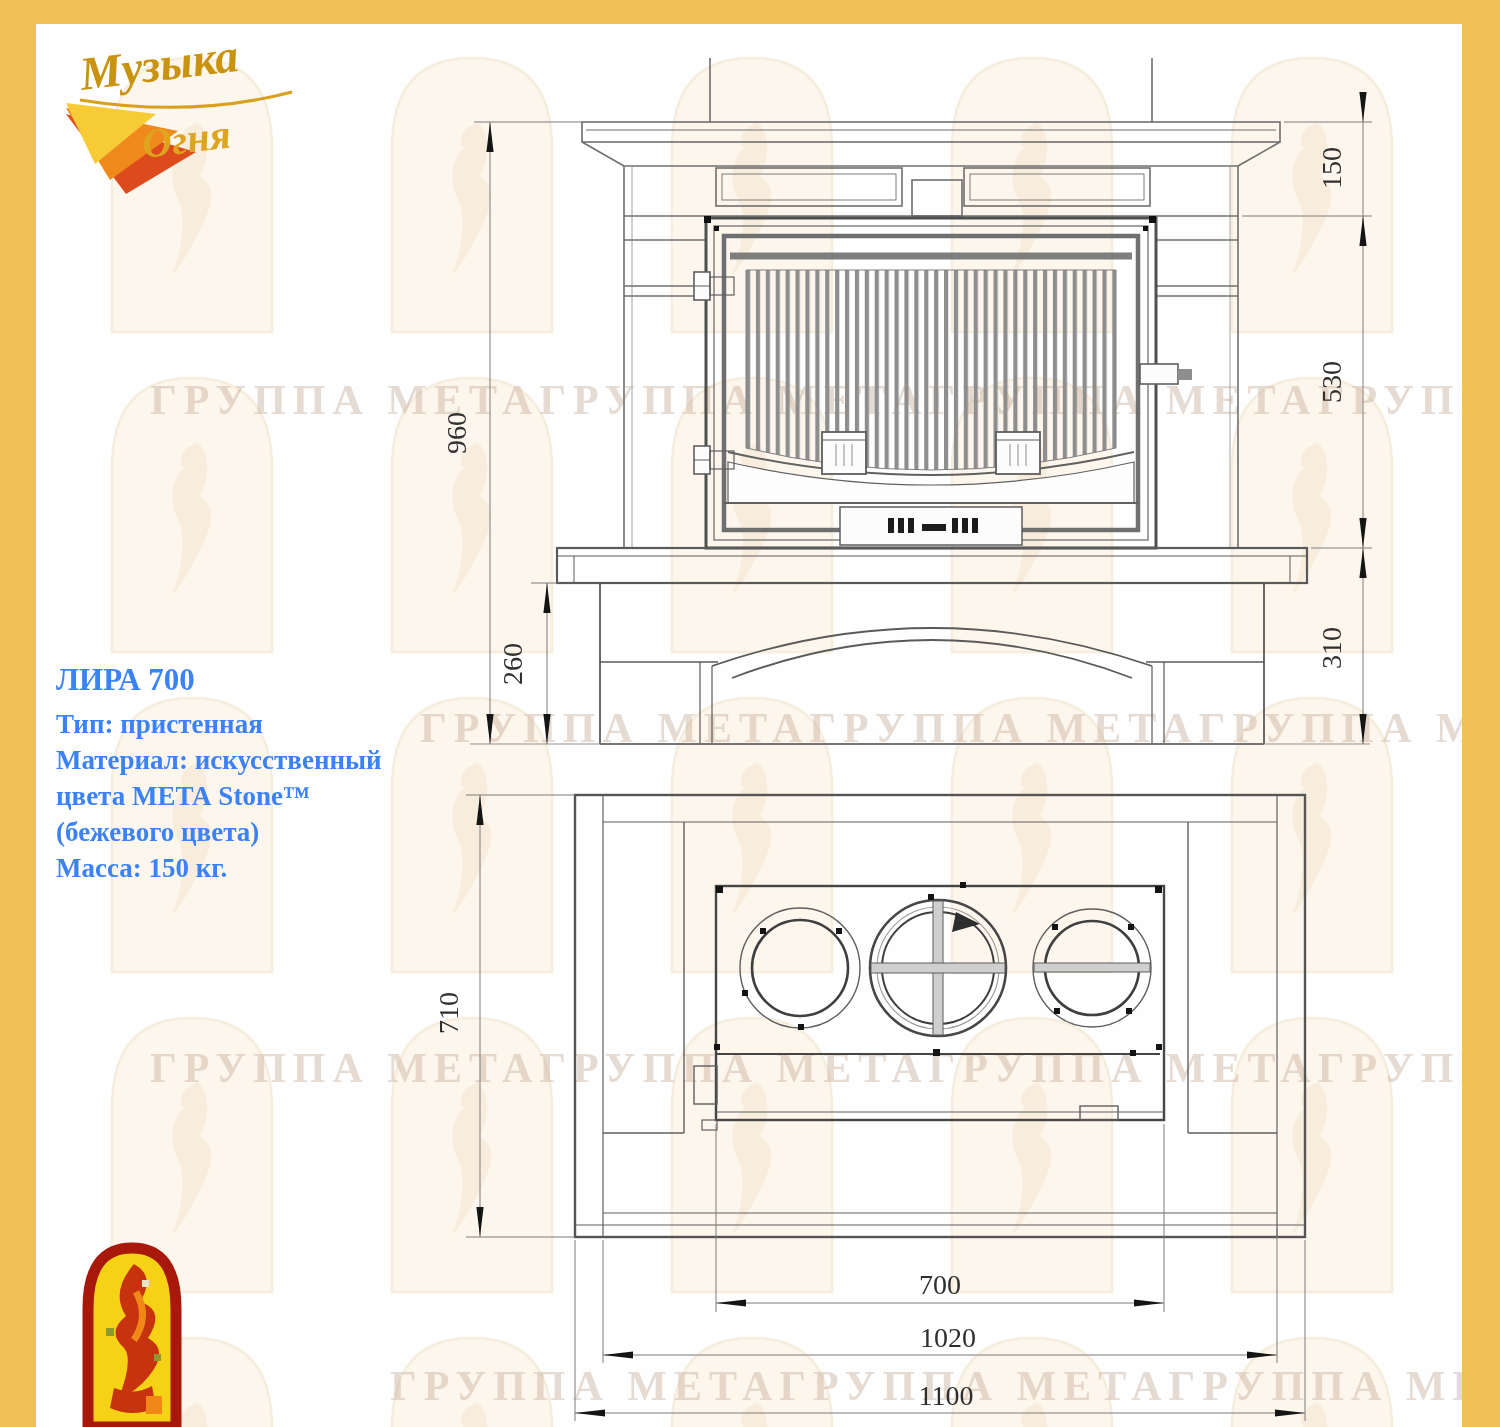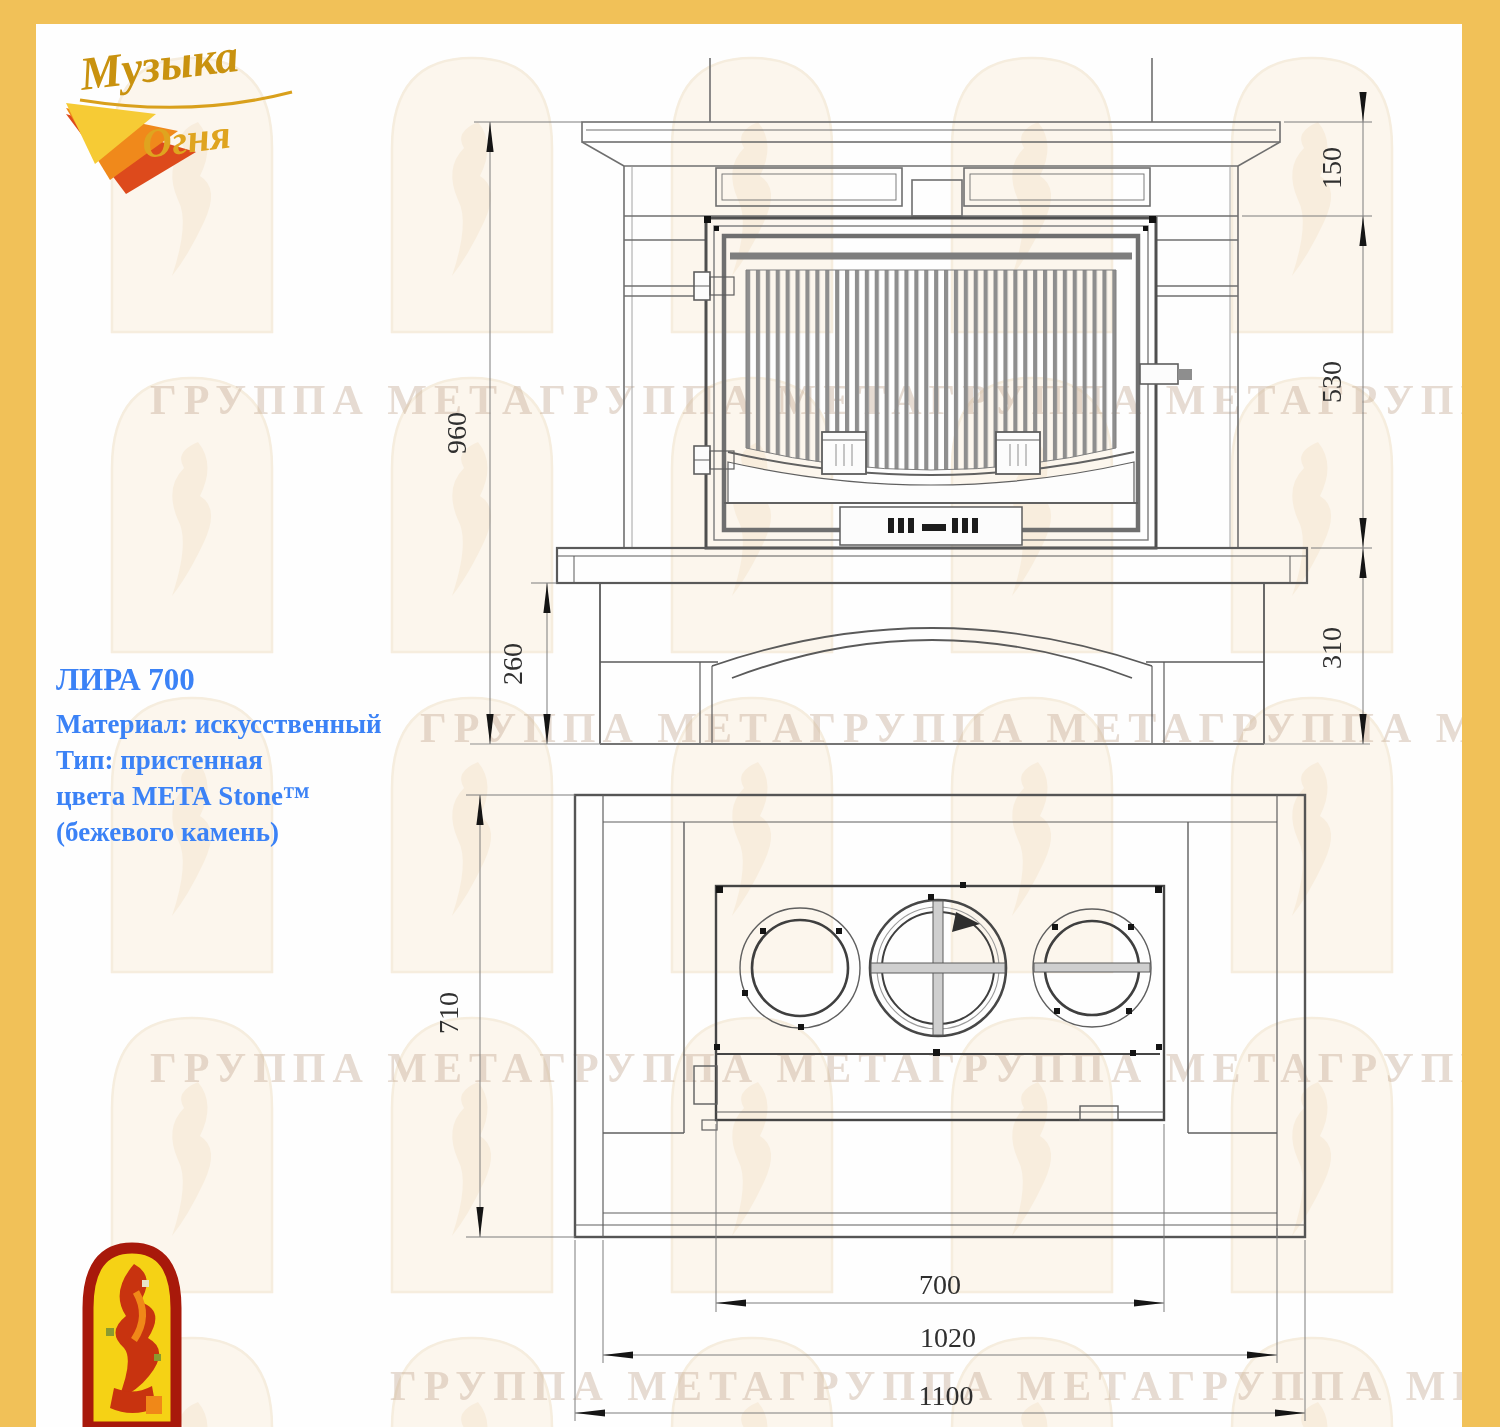--- a/index.html
+++ b/index.html
@@ -325,24 +325,25 @@
     <polygon points="14,88 144,126 74,168" fill="#DD4A1C"></polygon>
     <polygon points="14,82 126,105 58,154" fill="#F0891B"></polygon>
     <polygon points="14,77 104,88 43,138" fill="#F6CB35"></polygon>
     <path d="M28,74 Q140,92 240,66" fill="none" stroke="#D9A01C" stroke-width="3"></path>
     <text x="30" y="64" class="lt1" transform="rotate(-7 30 64)">Музыка</text>
     <text x="92" y="132" class="lt2" transform="rotate(-7 92 132)">Огня</text>
   </svg>
 
   <div class="spec">
     <div class="spec-title">ЛИРА 700</div>
+    <div class="spec-line">Тип: пристенная</div>
     <div class="spec-line">Материал: искусственный</div>
-    <div class="spec-line">Тип: пристенная</div>
     <div class="spec-line">цвета МЕТА Stone™</div>
-    <div class="spec-line">(бежевого камень)</div>
+    <div class="spec-line">(бежевого цвета)</div>
+    <div class="spec-line">Масса: 150 кг.</div>
   </div>
 
   <svg class="logo-bottom" width="112" height="191" viewBox="0 0 112 191">
     <defs>
       <clipPath id="archclip">
           <path d="M12,191 V72 Q12,12 56,12 Q100,12 100,72 V191 Z"></path>
         </clipPath>
     </defs>
     <path d="M12,191 V72 Q12,12 56,12 Q100,12 100,72 V191 Z" fill="#F5D215" stroke="#A8190B" stroke-width="11"></path>
     <g clip-path="url(#archclip)">

